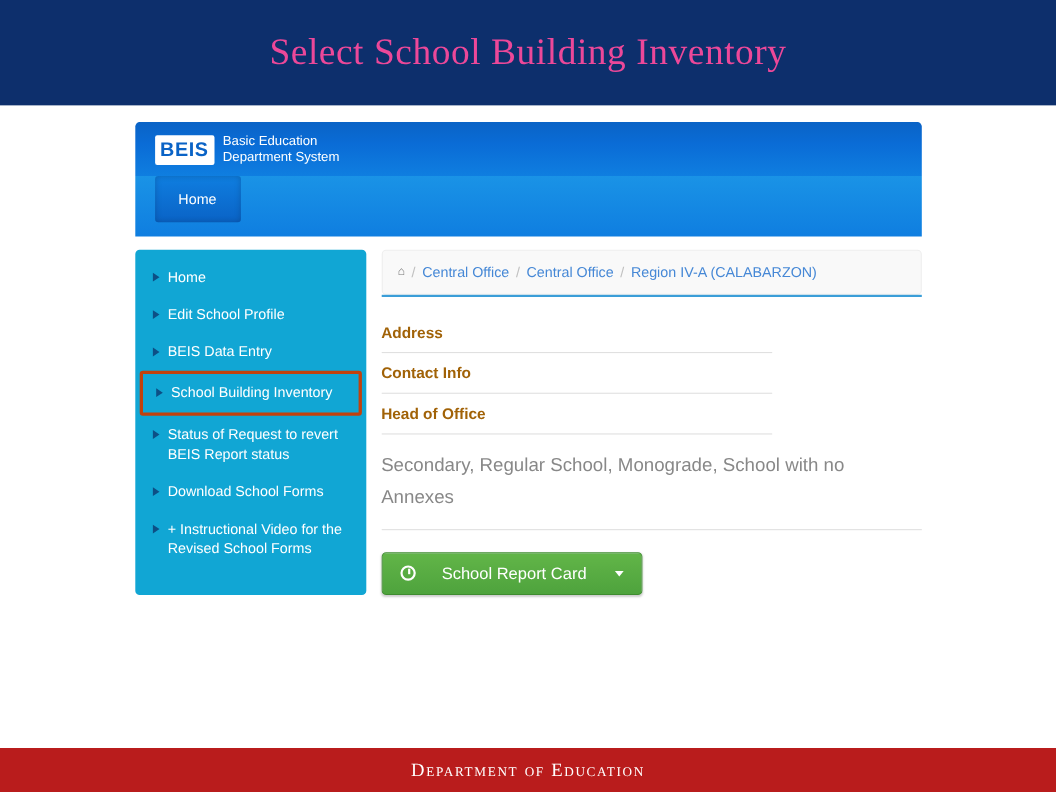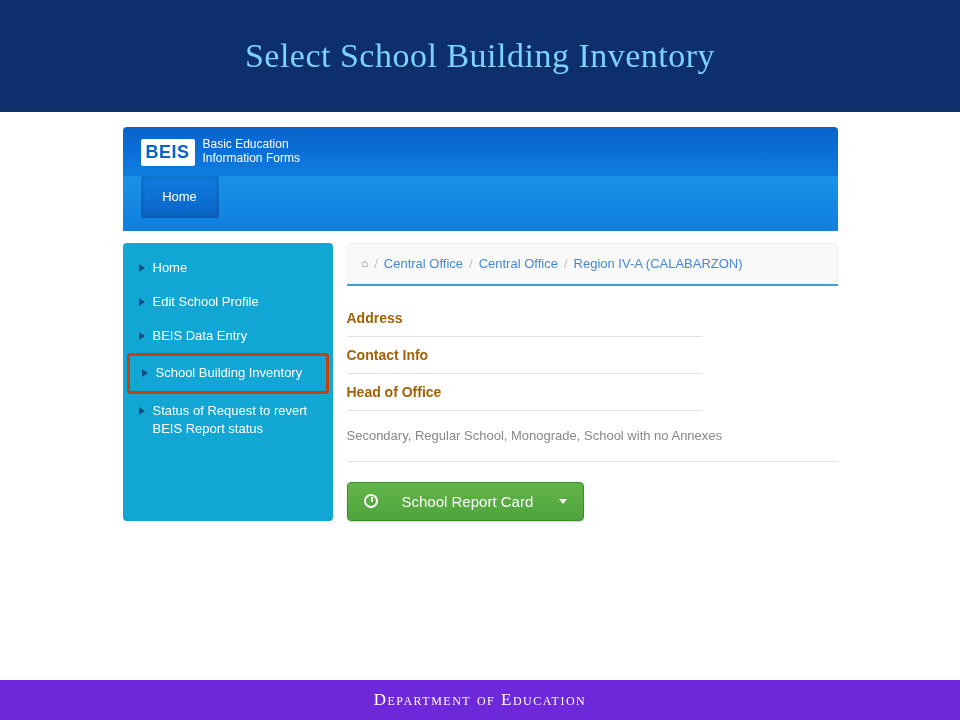--- a/index.html
+++ b/index.html
@@ -1,17 +1,17 @@
 <!DOCTYPE html>
 <html><head>
 <meta charset="utf-8">
 <style>
   * { box-sizing: border-box; margin: 0; padding: 0; }
   body { width: 960px; height: 720px; font-family: Verdana, Geneva, sans-serif; background: #fff; overflow: hidden; }
-  .slide-title { background: #0d2f6c; color: #7dd3fc; height: 112px; display: flex; align-items: center; justify-content: center; font-family: Georgia, "Times New Roman", serif; font-size: 34px; font-weight: 400; letter-spacing: 0.5px; }
+  .slide-title { background: #0d2f6c; color: #ec4899; height: 96px; display: flex; align-items: center; justify-content: center; font-family: Georgia, "Times New Roman", serif; font-size: 34px; font-weight: 400; letter-spacing: 0.5px; }
   .page-body { background: #fff; padding: 15px 0 0 0; height: calc(720px - 96px - 40px); position: relative; }
 
   .app-chrome { width: 715px; margin: 0 auto; border-radius: 4px; overflow: visible; }
   .app-header {
     background: linear-gradient(#0a63c6 0%, #0a6cd6 40%, #0f7ee0 100%);
     padding: 10px 18px 0 18px;
     border-top-left-radius: 4px; border-top-right-radius: 4px;
   }
   .logo-row { display: flex; align-items: flex-end; gap: 8px; padding-bottom: 10px; }
   .logo-badge { background: #fff; color: #0a63c6; font-weight: bold; font-size: 18px; padding: 3px 5px; border-radius: 2px; letter-spacing: 0.5px; }
@@ -32,45 +32,45 @@
 
   .main-panel { flex: 1; }
   .breadcrumb-box { background: #f9f9f9; border: 1px solid #eee; border-radius: 4px; padding: 12px 14px; font-size: 13px; color: #4688d6; display: flex; align-items: center; flex-wrap: wrap; gap: 6px; }
   .breadcrumb-box .home-icon { color: #777; font-size: 11px; }
   .breadcrumb-box .sep { color: #c0c0c0; }
   .breadcrumb-box a { color: #4688d6; text-decoration: none; cursor: pointer; }
 
   .sy-title { text-align: center; color: #9b9b9b; font-size: 22px; margin: 20px 0 10px 0; font-weight: 400; }
   .divider-top { border-top: 2px solid #3b9ed8; margin-bottom: 14px; }
   .info-row { padding: 10px 0; border-bottom: 1px solid #e0e0e0; color: #a16207; font-size: 14px; font-weight: 600; max-width: 355px; }
-  .info-desc { padding: 14px 0; border-bottom: 1px solid #e0e0e0; color: #888; font-size: 13px; line-height: 1.7; max-width: 100%; }
+  .info-desc { padding: 14px 0; border-bottom: 1px solid #e0e0e0; color: #888; font-size: 17px; line-height: 1.7; max-width: 100%; }
 
   .report-btn { margin-top: 20px; background: linear-gradient(#62b548, #4ea33d); color: #fff; border: 1px solid #3f8c30; border-radius: 4px; padding: 10px 16px; font-size: 15px; display: inline-flex; align-items: center; gap: 24px; cursor: pointer; box-shadow: 0 1px 2px rgba(0,0,0,0.2); }
   .report-btn .clock { display:inline-block; width:14px; height:14px; border:2px solid #fff; border-radius:50%; position:relative; }
   .report-btn .clock::after { content:''; position:absolute; width:2px; height:5px; background:#fff; left:5px; top:1px; }
   .report-btn .caret { display:inline-block; width:0; height:0; border-left:4px solid transparent; border-right:4px solid transparent; border-top:5px solid #fff; margin-left: 2px; }
 
-  .slide-footer { position: absolute; bottom: 0; left: 0; right: 0; background: #6d28d9; color: #fff; height: 40px; display: flex; align-items: center; justify-content: center; font-family: "Trajan Pro", Georgia, serif; font-variant: small-caps; letter-spacing: 1.5px; font-size: 17px; }
+  .slide-footer { position: absolute; bottom: 0; left: 0; right: 0; background: #b91c1c; color: #fff; height: 40px; display: flex; align-items: center; justify-content: center; font-family: "Trajan Pro", Georgia, serif; font-variant: small-caps; letter-spacing: 1.5px; font-size: 17px; }
   .wrapper { position: relative; height: 100%; }
 </style>
 </head>
 <body>
 
 <div class="wrapper">
   <div class="slide-title">Select School Building Inventory</div>
 
   <div class="page-body">
     <div class="app-chrome">
 
       <div class="app-header">
         <div class="logo-row">
           <span class="logo-badge">BEIS</span>
           <div class="logo-text-block">
             <div>Basic Education</div>
-            <div>Information Forms</div>
+            <div>Department System</div>
           </div>
         </div>
       </div>
       <div class="menubar">
         <div class="home-tab">Home</div>
       </div>
 
       <div class="content-row">
 
         <div class="sidebar">
@@ -88,20 +88,28 @@
           </div>
           <div class="sidebar-highlight">
             <div class="sidebar-item">
               <span class="arrow"></span>
               <span>School Building Inventory</span>
             </div>
           </div>
           <div class="sidebar-item">
             <span class="arrow"></span>
             <span>Status of Request to revert BEIS Report status</span>
+          </div>
+          <div class="sidebar-item">
+            <span class="arrow"></span>
+            <span>Download School Forms</span>
+          </div>
+          <div class="sidebar-item">
+            <span class="arrow"></span>
+            <span>+ Instructional Video for the Revised School Forms</span>
           </div>
         </div>
 
         <div class="main-panel">
           <div class="breadcrumb-box">
             <span class="home-icon">⌂</span>
             <span class="sep">/</span>
             <a>Central Office</a>
             <span class="sep">/</span>
             <a>Central Office</a>

